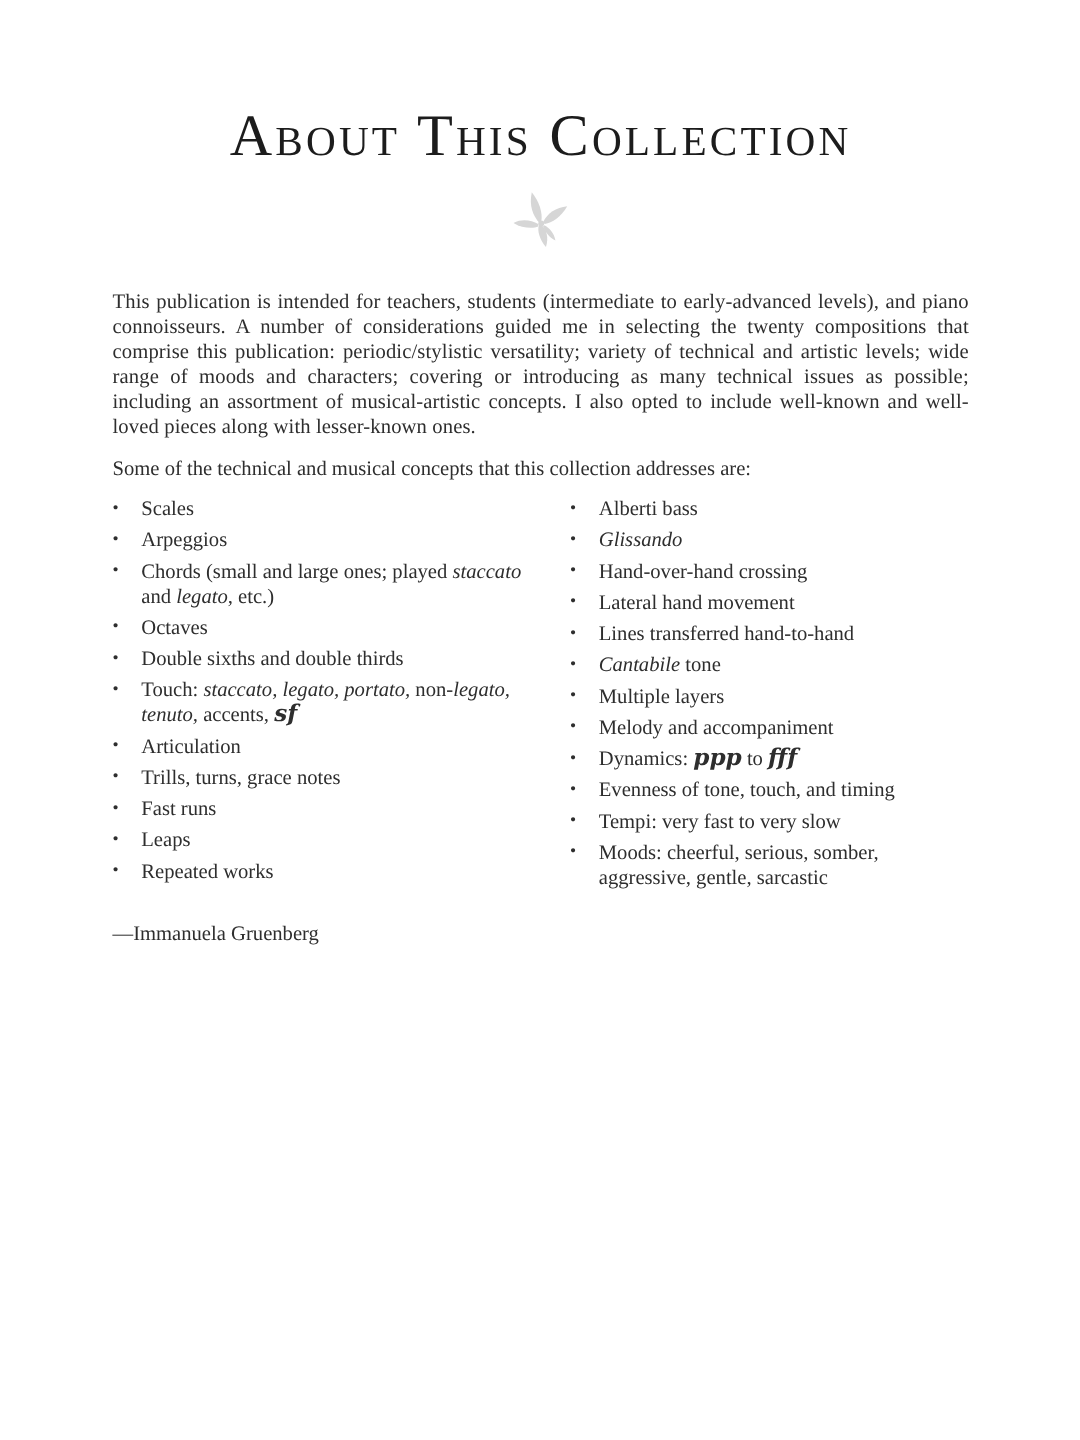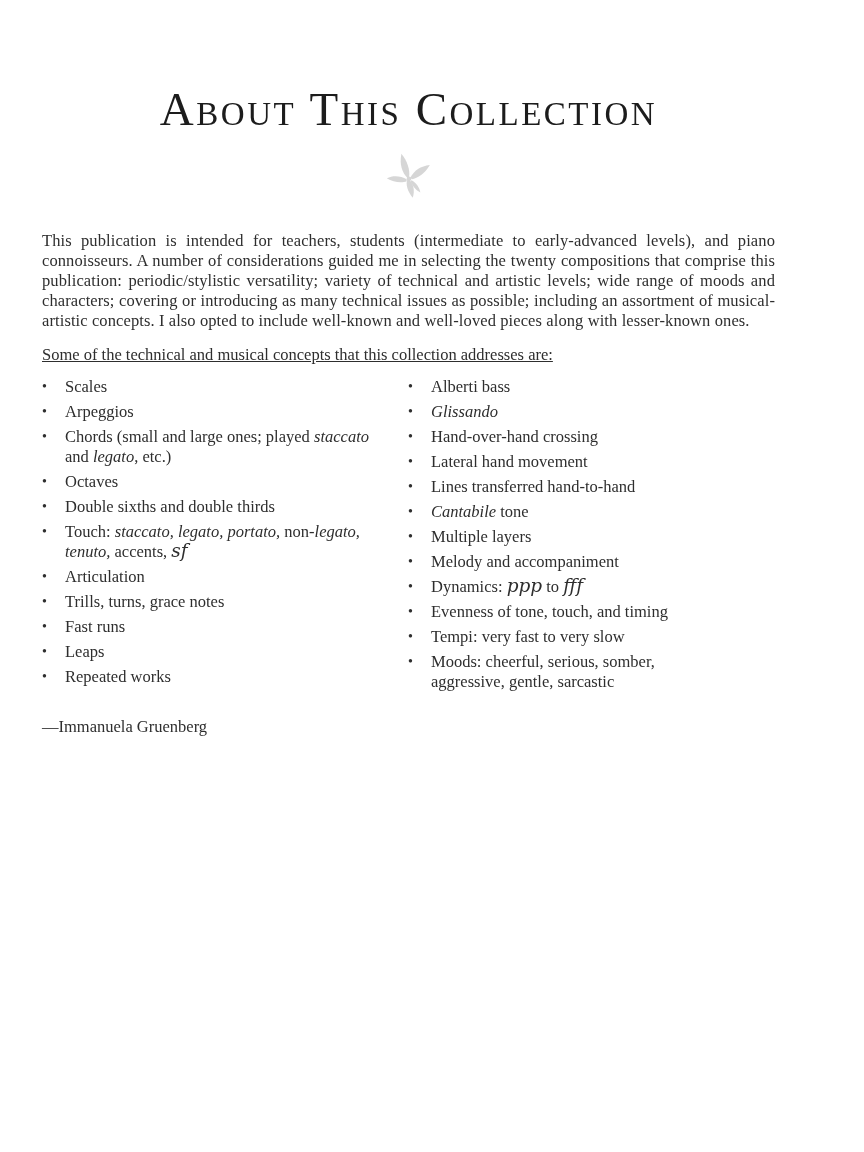--- a/index.html
+++ b/index.html
@@ -5,21 +5,21 @@
   html, body { margin: 0; padding: 0; background: #ffffff; }
   .page {
     position: relative;
     width: 864px;
     height: 1152px;
     margin: 0 auto;
     background: var(--bg, #ffffff);
     font-family: "Liberation Serif", serif;
     color: var(--text, #2e2e2e);
     box-sizing: border-box;
-    padding: 86px 89px 0 42px;
+    padding: 86px 89px 0 90px;
     overflow: hidden;
   }
   .title {
     margin: 0;
     font-family: "Liberation Serif", serif;
     font-variant: small-caps;
     font-weight: normal;
     font-size: 47px;
     letter-spacing: 2.5px;
     line-height: 1;
@@ -37,21 +37,20 @@
     margin: 11px 0 14px 0;
     font-size: 16.5px;
     line-height: 20px;
     text-align: justify;
     letter-spacing: 0.1px;
   }
   .concepts-intro {
     margin: 0;
     font-size: 16.5px;
     line-height: 20px;
-    text-decoration: underline;
   }
   .concepts-columns {
     display: flex;
     gap: 14px;
     margin-top: 12px;
   }
   .col-left { width: 352px; flex: none; }
   .col-right { width: 320px; flex: none; }
   ul.concepts-list { list-style: none; margin: 0; padding: 0; }
   ul.concepts-list li {
@@ -63,21 +62,21 @@
   .bullet {
     width: 23px;
     flex: none;
     font-size: 14px;
     line-height: 20px;
   }
   .li-text { flex: 1; }
   .it { font-style: italic; }
   .bd {
     font-family: "DejaVu Serif", serif;
-    font-weight: normal;
+    font-weight: bold;
     font-style: italic;
     font-size: 1.12em;
     line-height: 1;
   }
   .closing { margin-top: 22px; margin-bottom: 0; }
   .signature {
     margin: 20px 0 0 0;
     font-size: 16.5px;
     line-height: 20px;
   }

